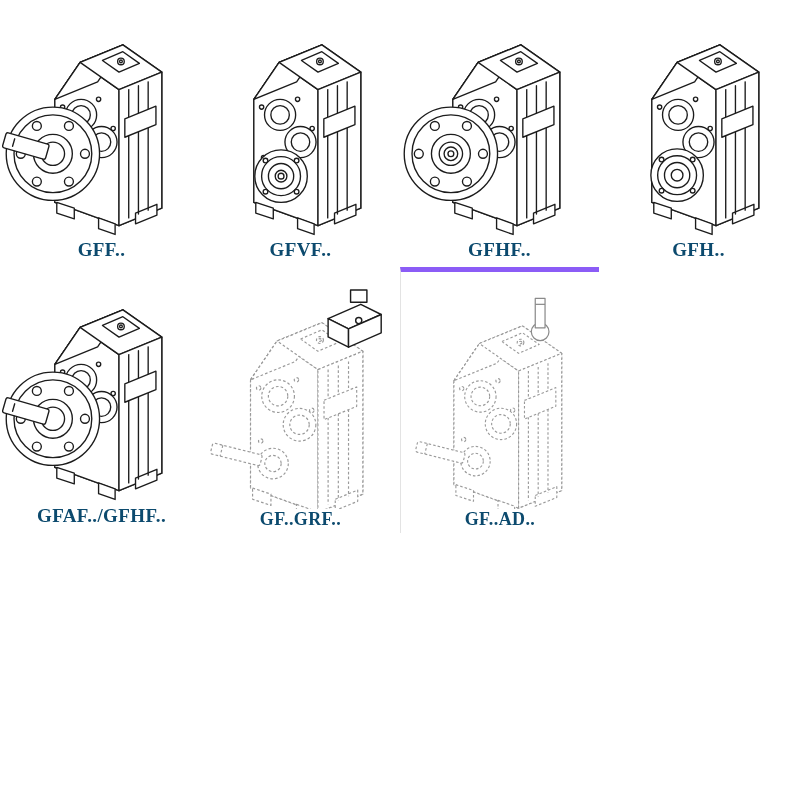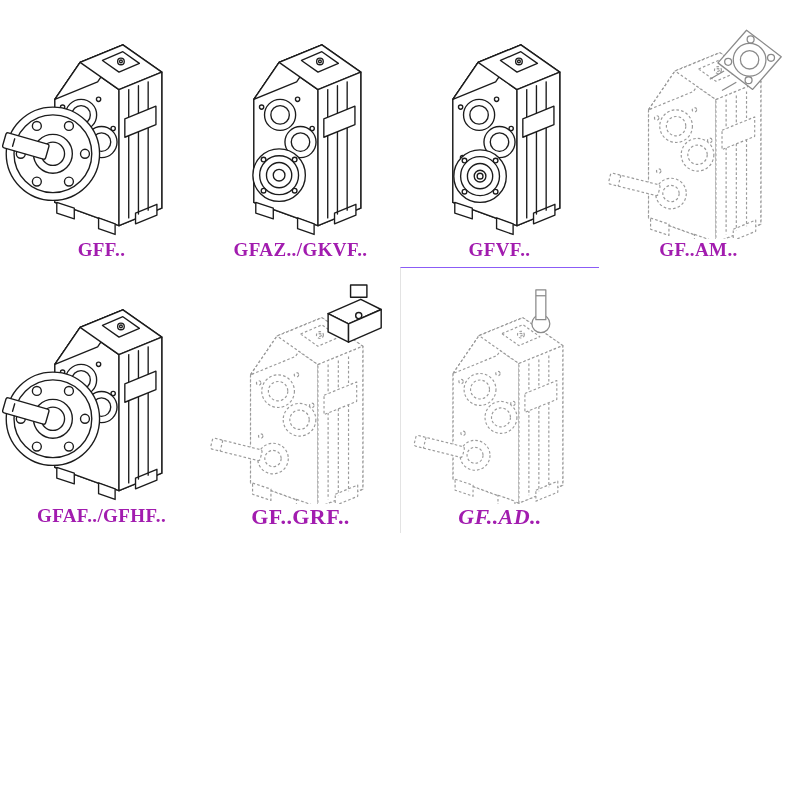--- a/index.html
+++ b/index.html
@@ -12,27 +12,27 @@
     grid-template-rows:repeat(3,1fr);
     padding:2px;
   }
   .cell {
     display:flex; flex-direction:column;
     align-items:center; justify-content:flex-end;
     overflow:hidden;
   }
   .cell svg.drawing { width:100%; height:calc(100% - 32px); display:block; }
   .label {
-    font-weight:bold; font-size:19px; color:#a21caf;
+    font-weight:bold; font-size:19px; color:#0c4a6e;
     letter-spacing:0.4px; text-align:center;
     padding:1px 0 6px; line-height:1.1;
     font-family:"Liberation Serif", serif;
   }
-  .cell-lg .label { font-size:22px; padding-bottom:3px; }
-  .cell-ad { border-left:1px solid #e3e3e3; border-top:1px solid #8b5cf6;font-style:italic; }
+  .cell-lg .label { font-size:18px; padding-bottom:3px; }
+  .cell-ad { border-left:1px solid #e3e3e3; border-top:5px solid #8b5cf6; }
 
   
   .sol  { stroke:#1c1c1c; fill:#ffffff; stroke-width:1.4; stroke-linejoin:round; stroke-linecap:round; }
   .gho  { stroke:#9a9a9a; fill:#ffffff; stroke-width:1.15; stroke-dasharray:2.6 2.1; stroke-linejoin:round; }
   .solg { stroke:#8a8a8a; fill:#ffffff; stroke-width:1.25; stroke-linejoin:round; }
   .hidden-defs { position:absolute; width:0; height:0; overflow:hidden; }
 </style>
 </head>
 <body>
 
@@ -154,79 +154,76 @@
     <svg class="drawing" viewBox="0 0 200 240">
       <g class="sol">
         <use href="#housing"></use>
         <use href="#flange"></use>
         <use href="#shaft-left"></use>
       </g>
     </svg>
     <figcaption class="label">GFF..</figcaption>
   </figure>
 
-  <figure class="cell">
-    <svg class="drawing" viewBox="0 0 200 240">
-      <g class="sol">
-        <use href="#housing"></use>
-        <use href="#boss"></use>
-      </g>
-    </svg>
-    <figcaption class="label">GFAZ../GKVF..</figcaption>
-  </figure>
 
   <figure class="cell">
     <svg class="drawing" viewBox="0 0 200 240">
       <g class="sol">
         <use href="#housing"></use>
         <use href="#boss" transform="translate(2,1)"></use>
         <circle cx="80" cy="175" r="3"></circle>
       </g>
     </svg>
     <figcaption class="label">GFVF..</figcaption>
   </figure>
 
-
-
-
-  <figure class="cell">
+  <figure class="cell">
+    <svg class="drawing" viewBox="0 0 200 240">
+      <g class="sol">
+        <use href="#housing"></use>
+        <use href="#flange"></use>
+        <circle cx="50" cy="152" r="7"></circle>
+        <circle cx="50" cy="152" r="3"></circle>
+      </g>
+    </svg>
+    <figcaption class="label">GFHF..</figcaption>
+  </figure>
+
+  <figure class="cell">
+    <svg class="drawing" viewBox="0 0 200 240">
+      <g class="sol">
+        <use href="#housing"></use>
+        <use href="#boss"></use>
+      </g>
+    </svg>
+    <figcaption class="label">GFH..</figcaption>
+  </figure>
+
+
+
+
+  <figure class="cell">
+    <svg class="drawing" viewBox="0 0 200 240">
+      <g class="sol">
+        <use href="#housing"></use>
+        <use href="#flange"></use>
+        <use href="#shaft-left"></use>
+      </g>
+    </svg>
+    <figcaption class="label">GFAF../GFHF..</figcaption>
+  </figure>
+
+
+  <figure class="cell cell-lg">
     <svg class="drawing" viewBox="0 0 200 240">
       <g transform="translate(-6,6) scale(1.05)">
         <g class="gho">
           <use href="#housing"></use>
           <use href="#out-shaft"></use>
         </g>
-        <g class="solg">
-          <use href="#iec-flange"></use>
-        </g>
-      </g>
-    </svg>
-    <figcaption class="label">GF..AM..</figcaption>
-  </figure>
-
-
-  <figure class="cell">
-    <svg class="drawing" viewBox="0 0 200 240">
-      <g class="sol">
-        <use href="#housing"></use>
-        <use href="#flange"></use>
-        <use href="#shaft-left"></use>
-      </g>
-    </svg>
-    <figcaption class="label">GFAF../GFHF..</figcaption>
-  </figure>
-
-
-  <figure class="cell cell-lg">
-    <svg class="drawing" viewBox="0 0 200 240">
-      <g transform="translate(-6,6) scale(1.05)">
-        <g class="gho">
-          <use href="#housing"></use>
-          <use href="#out-shaft"></use>
-        </g>
         <g class="sol">
           <use href="#adapter-block"></use>
         </g>
       </g>
     </svg>
     <figcaption class="label">GF..GRF..</figcaption>
   </figure>
 
   <figure class="cell cell-lg cell-ad">
     <svg class="drawing" viewBox="0 0 200 240">

